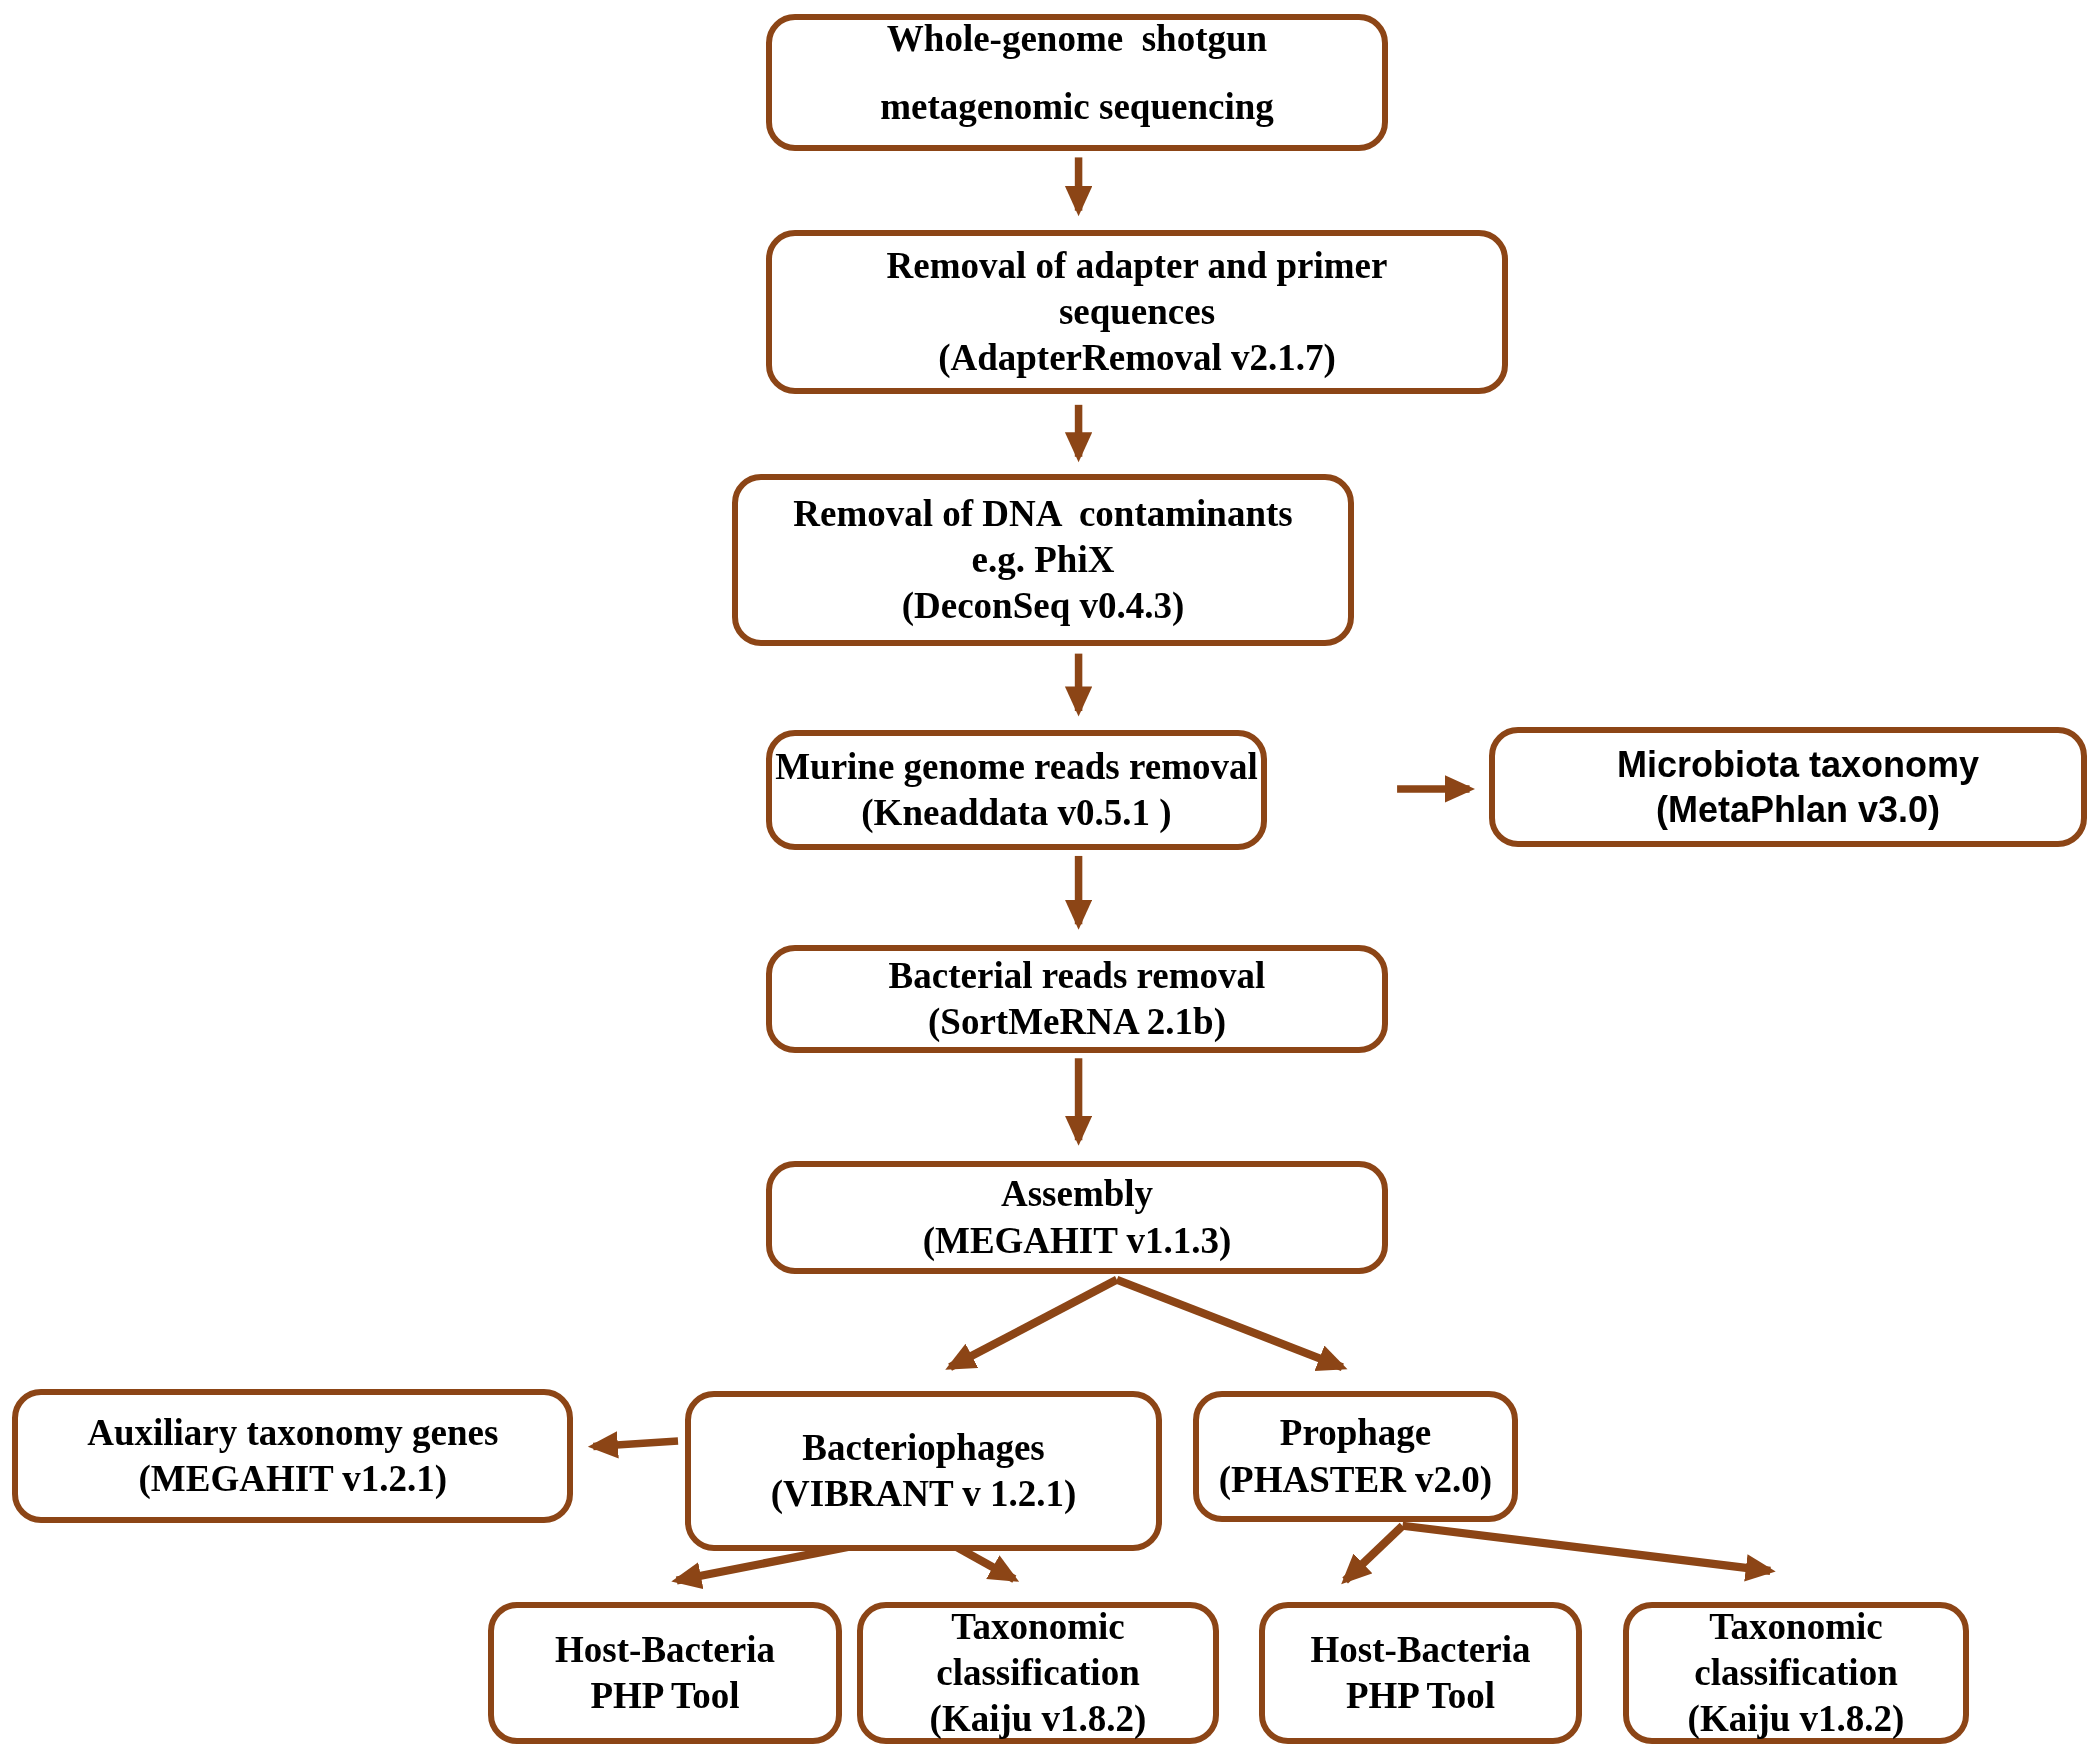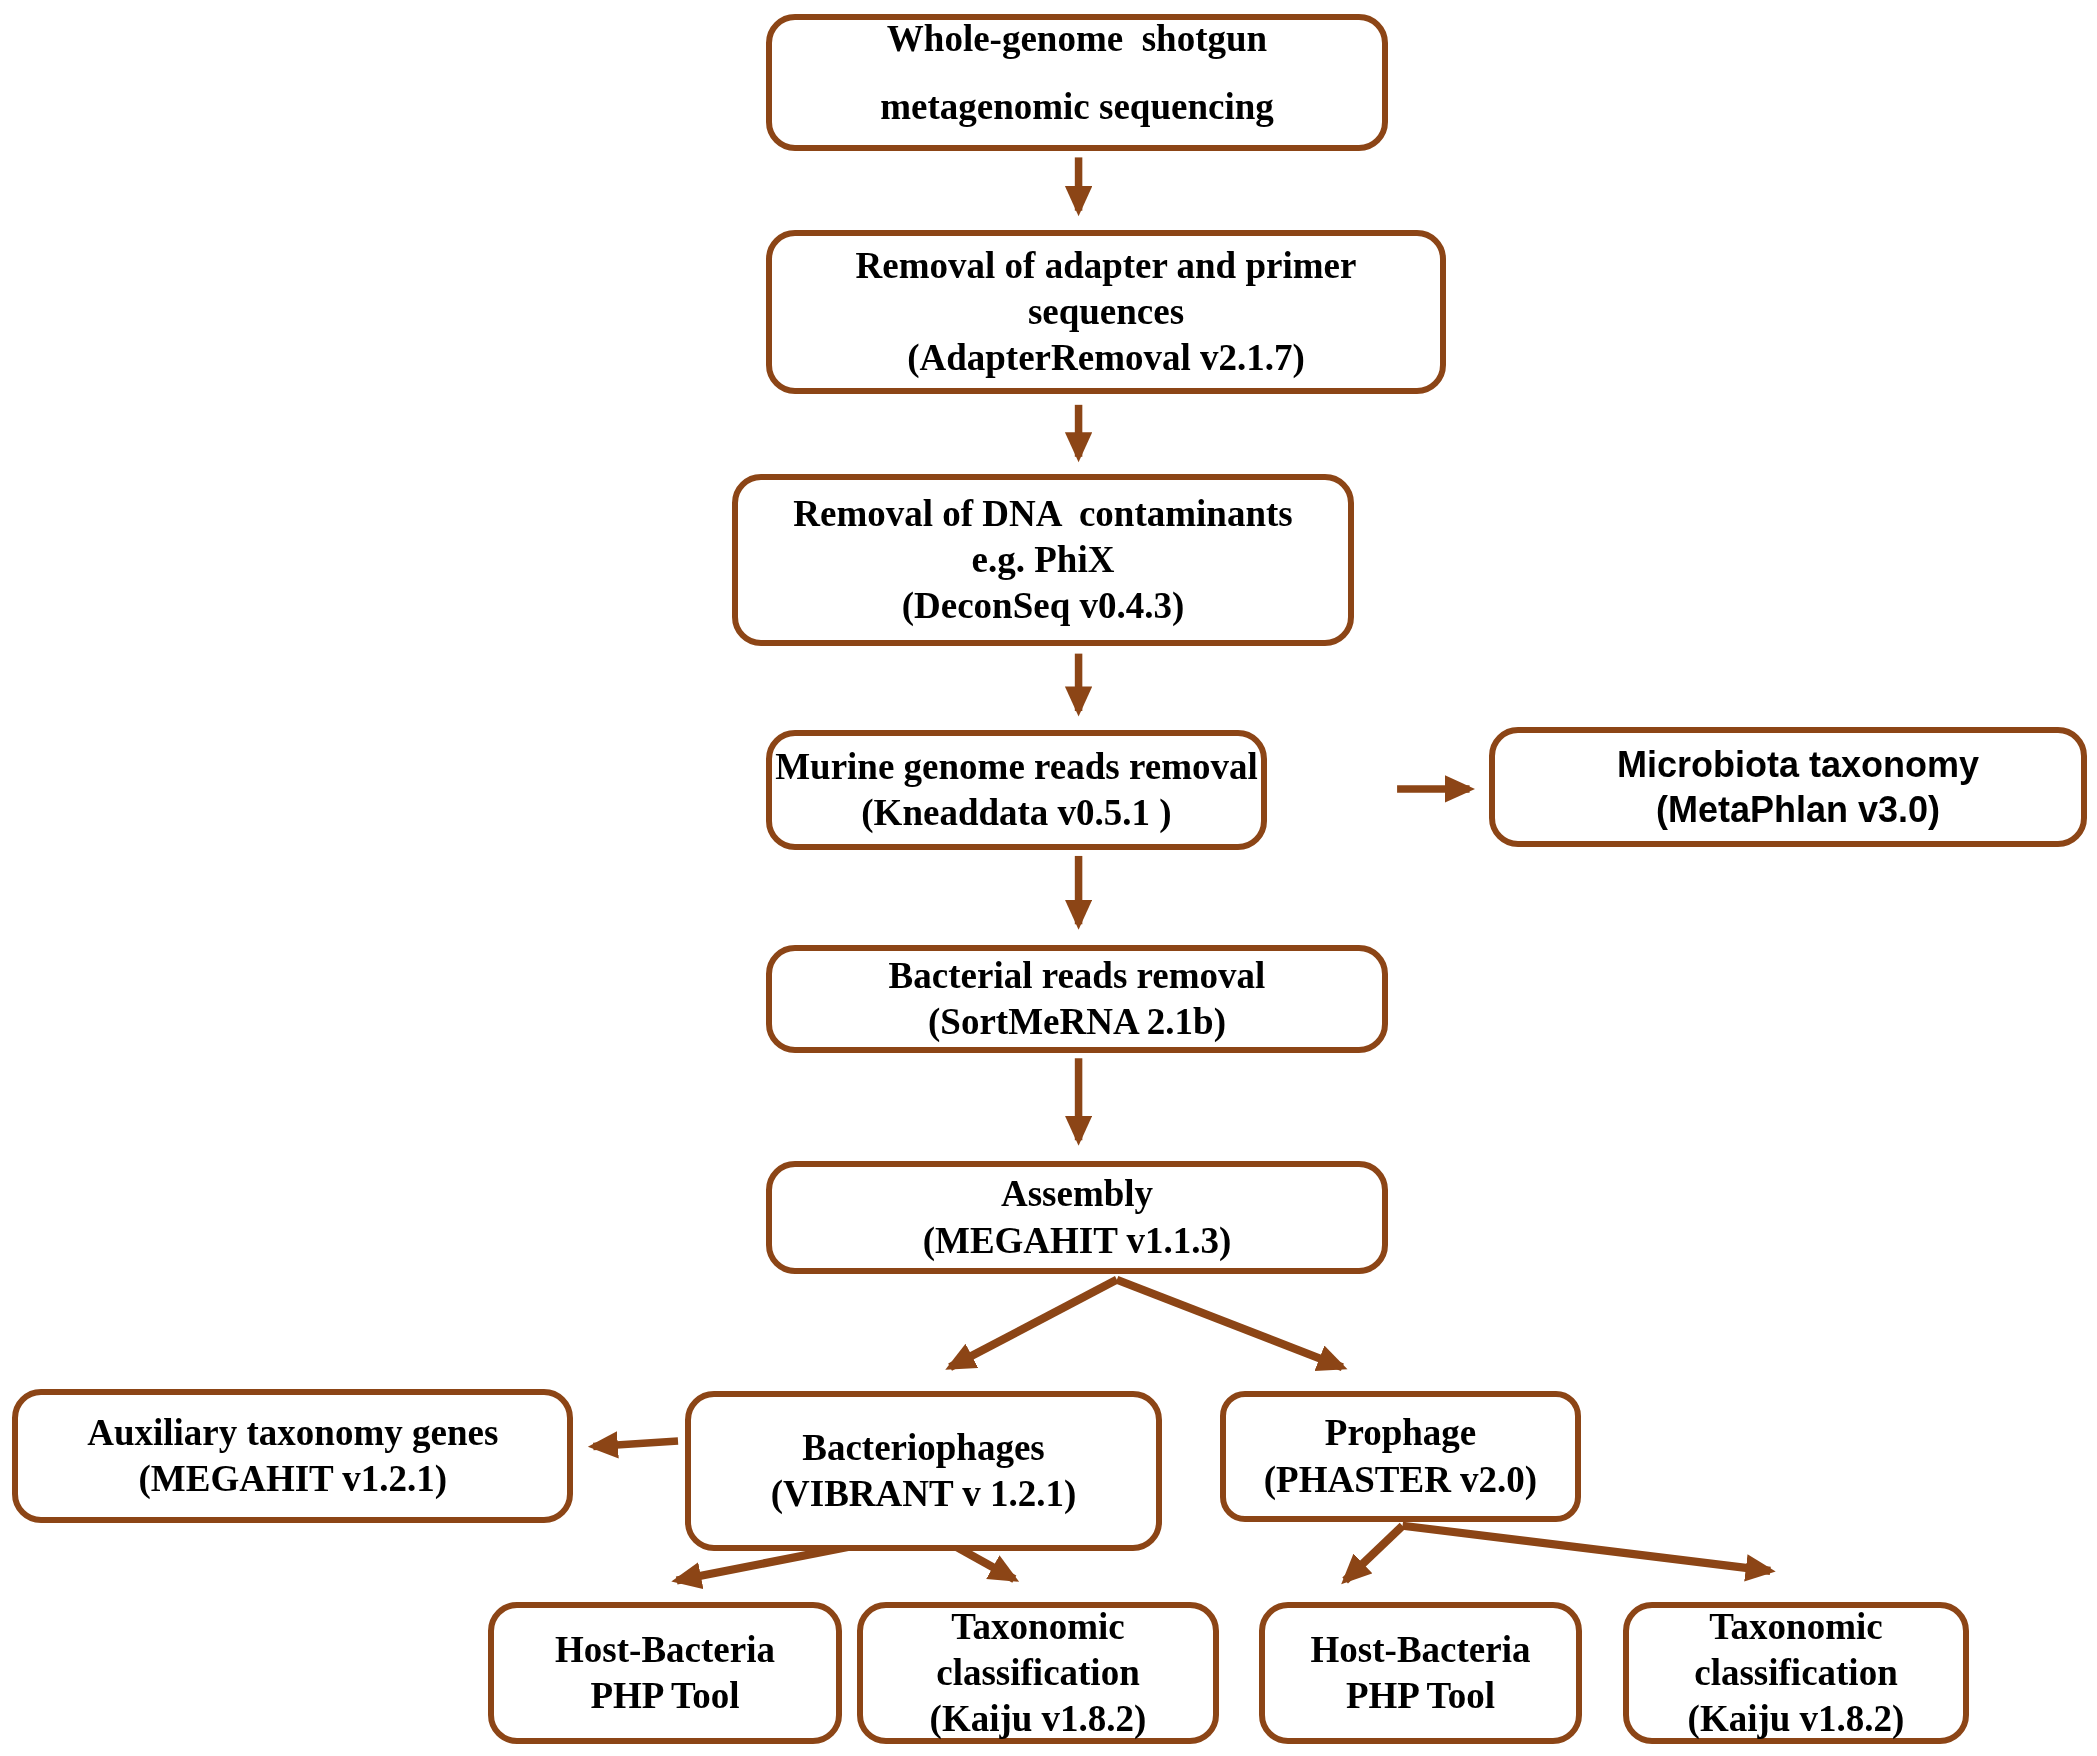--- a/index.html
+++ b/index.html
@@ -78,21 +78,21 @@
     <line x1="1358" y1="2240" x2="1484" y2="2310" stroke-width="12" marker-end="url(#ah)"></line>
     <line x1="2052" y1="2232" x2="1968" y2="2312" stroke-width="12" marker-end="url(#ah)"></line>
     <line x1="2052" y1="2232" x2="2590" y2="2298" stroke-width="12" marker-end="url(#ah)"></line>
   </svg>
 
   <div class="node pad-bottom" style="left:766px; top:13.7px; width:622px; height:137px;">
     <div class="ln">Whole-genome  shotgun</div>
     <div class="ln">metagenomic sequencing</div>
   </div>
 
-  <div class="node" style="left:766px; top:230px; width:680px; height:164px;">
+  <div class="node" style="left:766px; top:230px; width:742px; height:164px;">
     <div class="ln">Removal of adapter and primer</div>
     <div class="ln">sequences</div>
     <div class="ln">(AdapterRemoval v2.1.7)</div>
   </div>
 
   <div class="node" style="left:732px; top:474px; width:622px; height:172px;">
     <div class="ln">Removal of DNA  contaminants</div>
     <div class="ln">e.g. PhiX</div>
     <div class="ln">(DeconSeq v0.4.3)</div>
   </div>
@@ -120,21 +120,21 @@
   <div class="node" style="left:12.3px; top:1389px; width:561px; height:134px;">
     <div class="ln">Auxiliary taxonomy genes</div>
     <div class="ln">(MEGAHIT v1.2.1)</div>
   </div>
 
   <div class="node" style="left:685px; top:1391px; width:477px; height:160px;">
     <div class="ln">Bacteriophages</div>
     <div class="ln">(VIBRANT v 1.2.1)</div>
   </div>
 
-  <div class="node" style="left:1220px; top:1391px; width:361px; height:131px;border-radius:25px;">
+  <div class="node" style="left:1193px; top:1391px; width:325px; height:131px;">
     <div class="ln">Prophage</div>
     <div class="ln">(PHASTER v2.0)</div>
   </div>
 
   <div class="node" style="left:488px; top:1602px; width:354px; height:142px;">
     <div class="ln">Host-Bacteria</div>
     <div class="ln">PHP Tool</div>
   </div>
 
   <div class="node" style="left:857px; top:1602px; width:362px; height:142px;">

